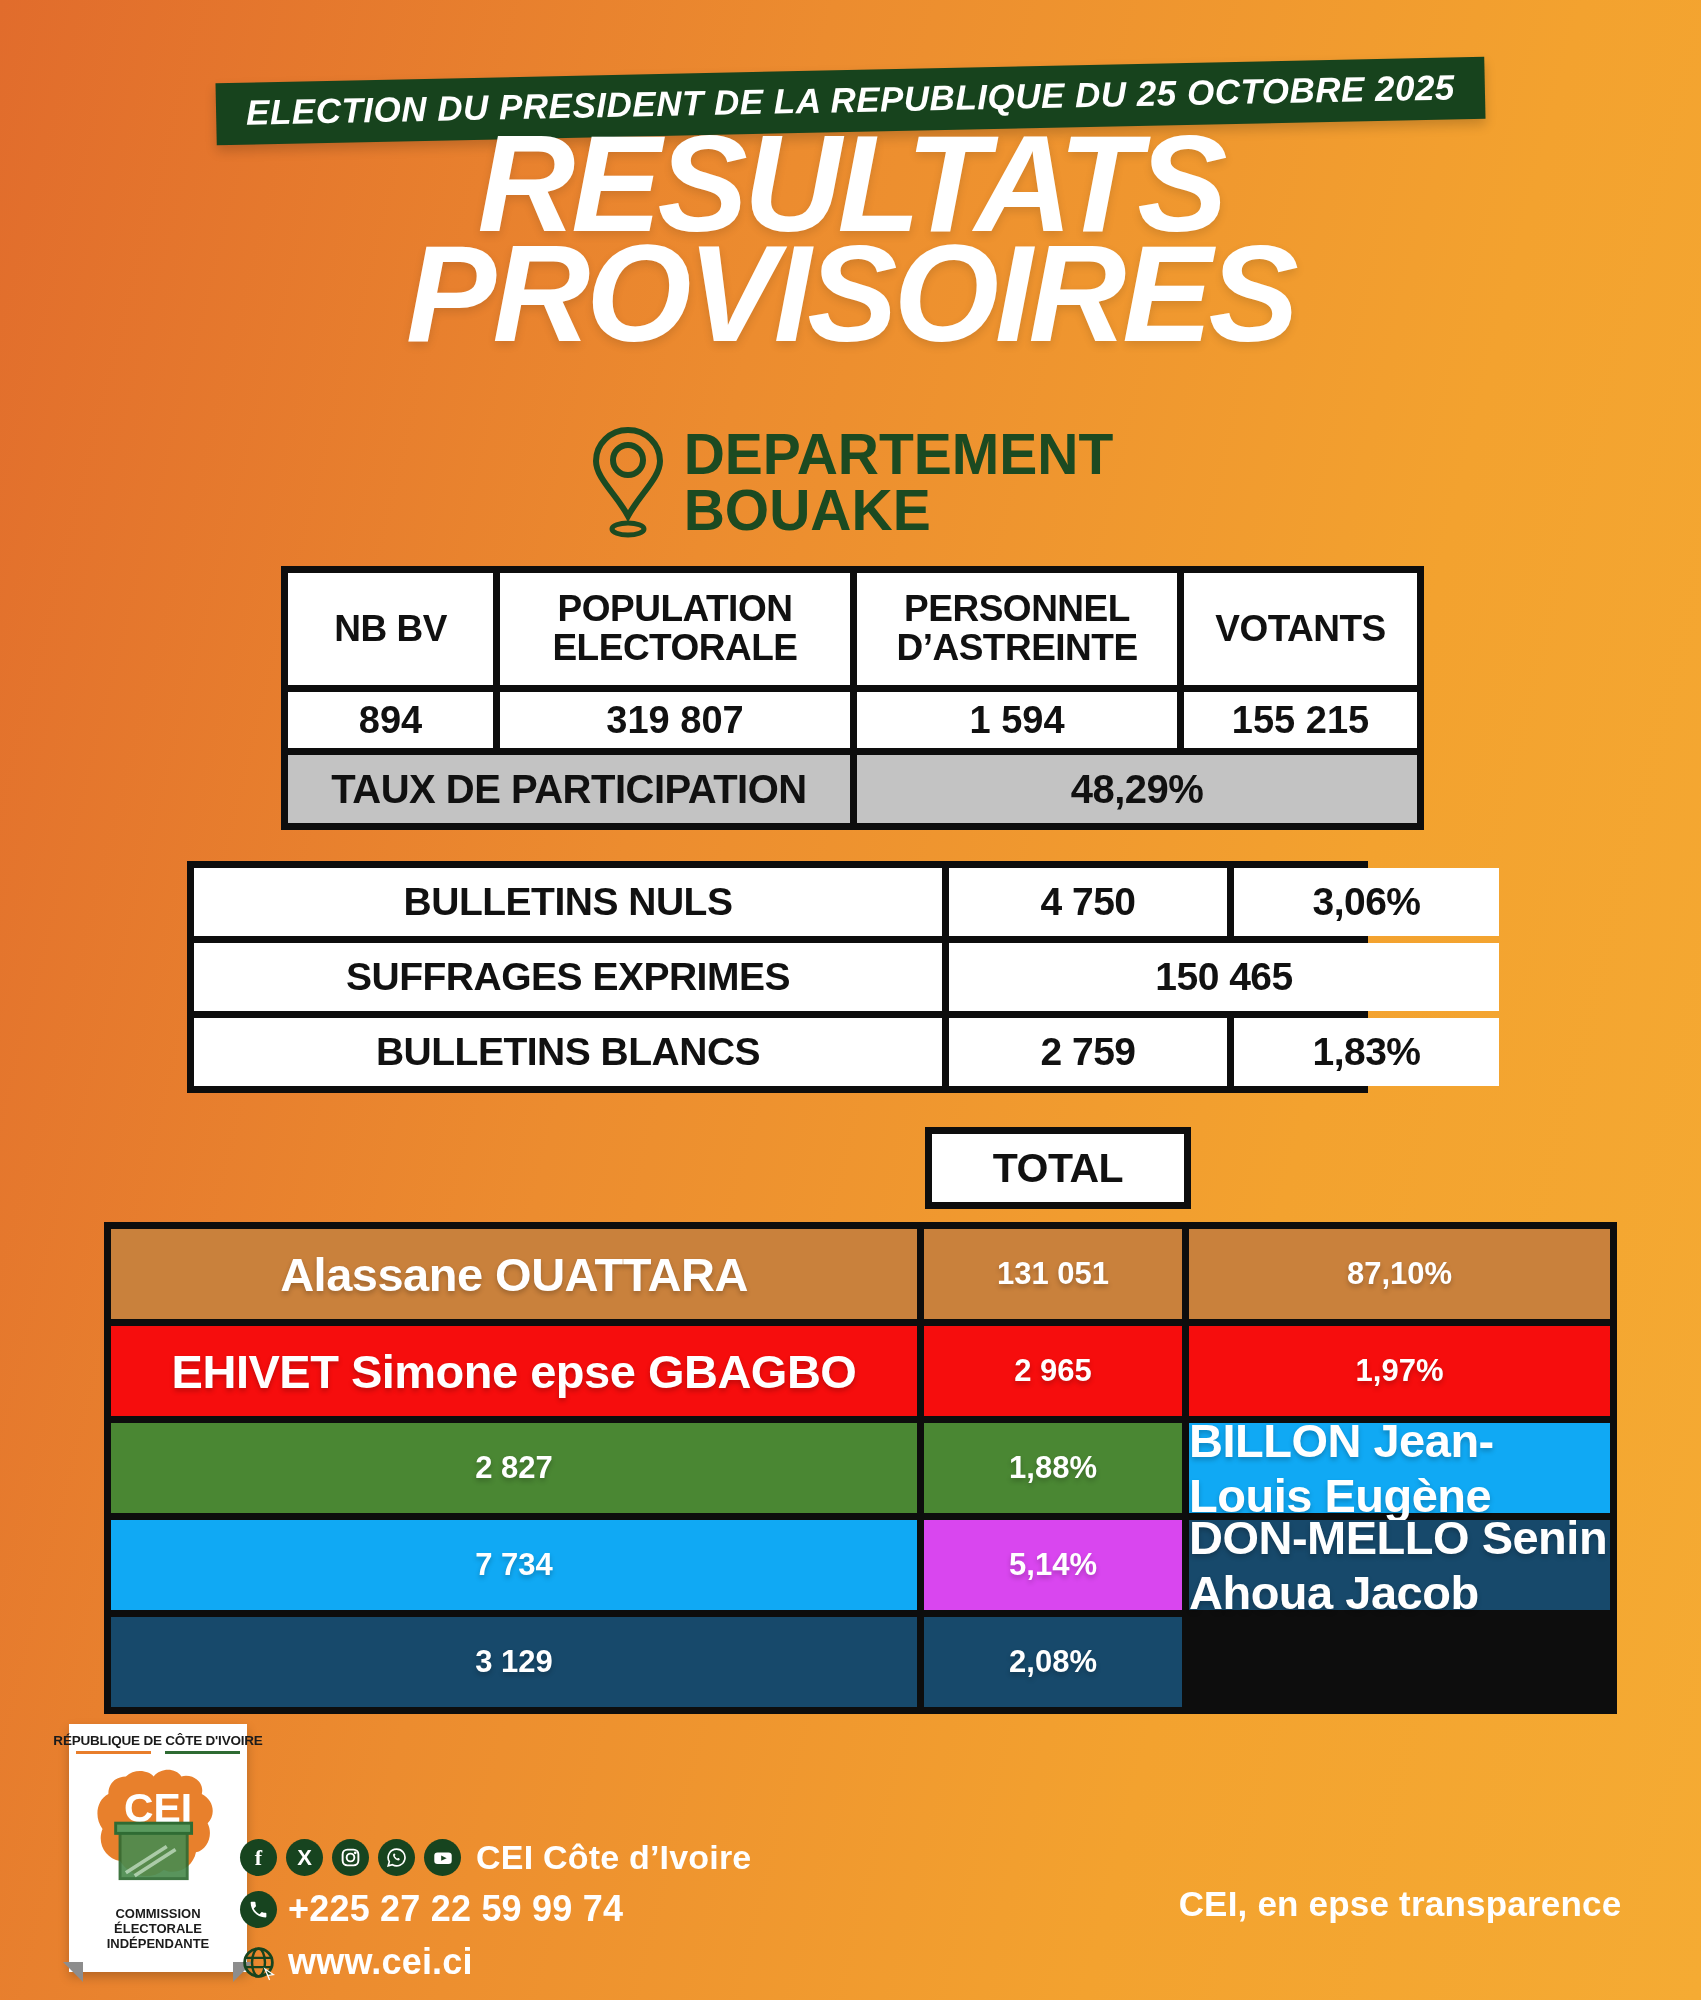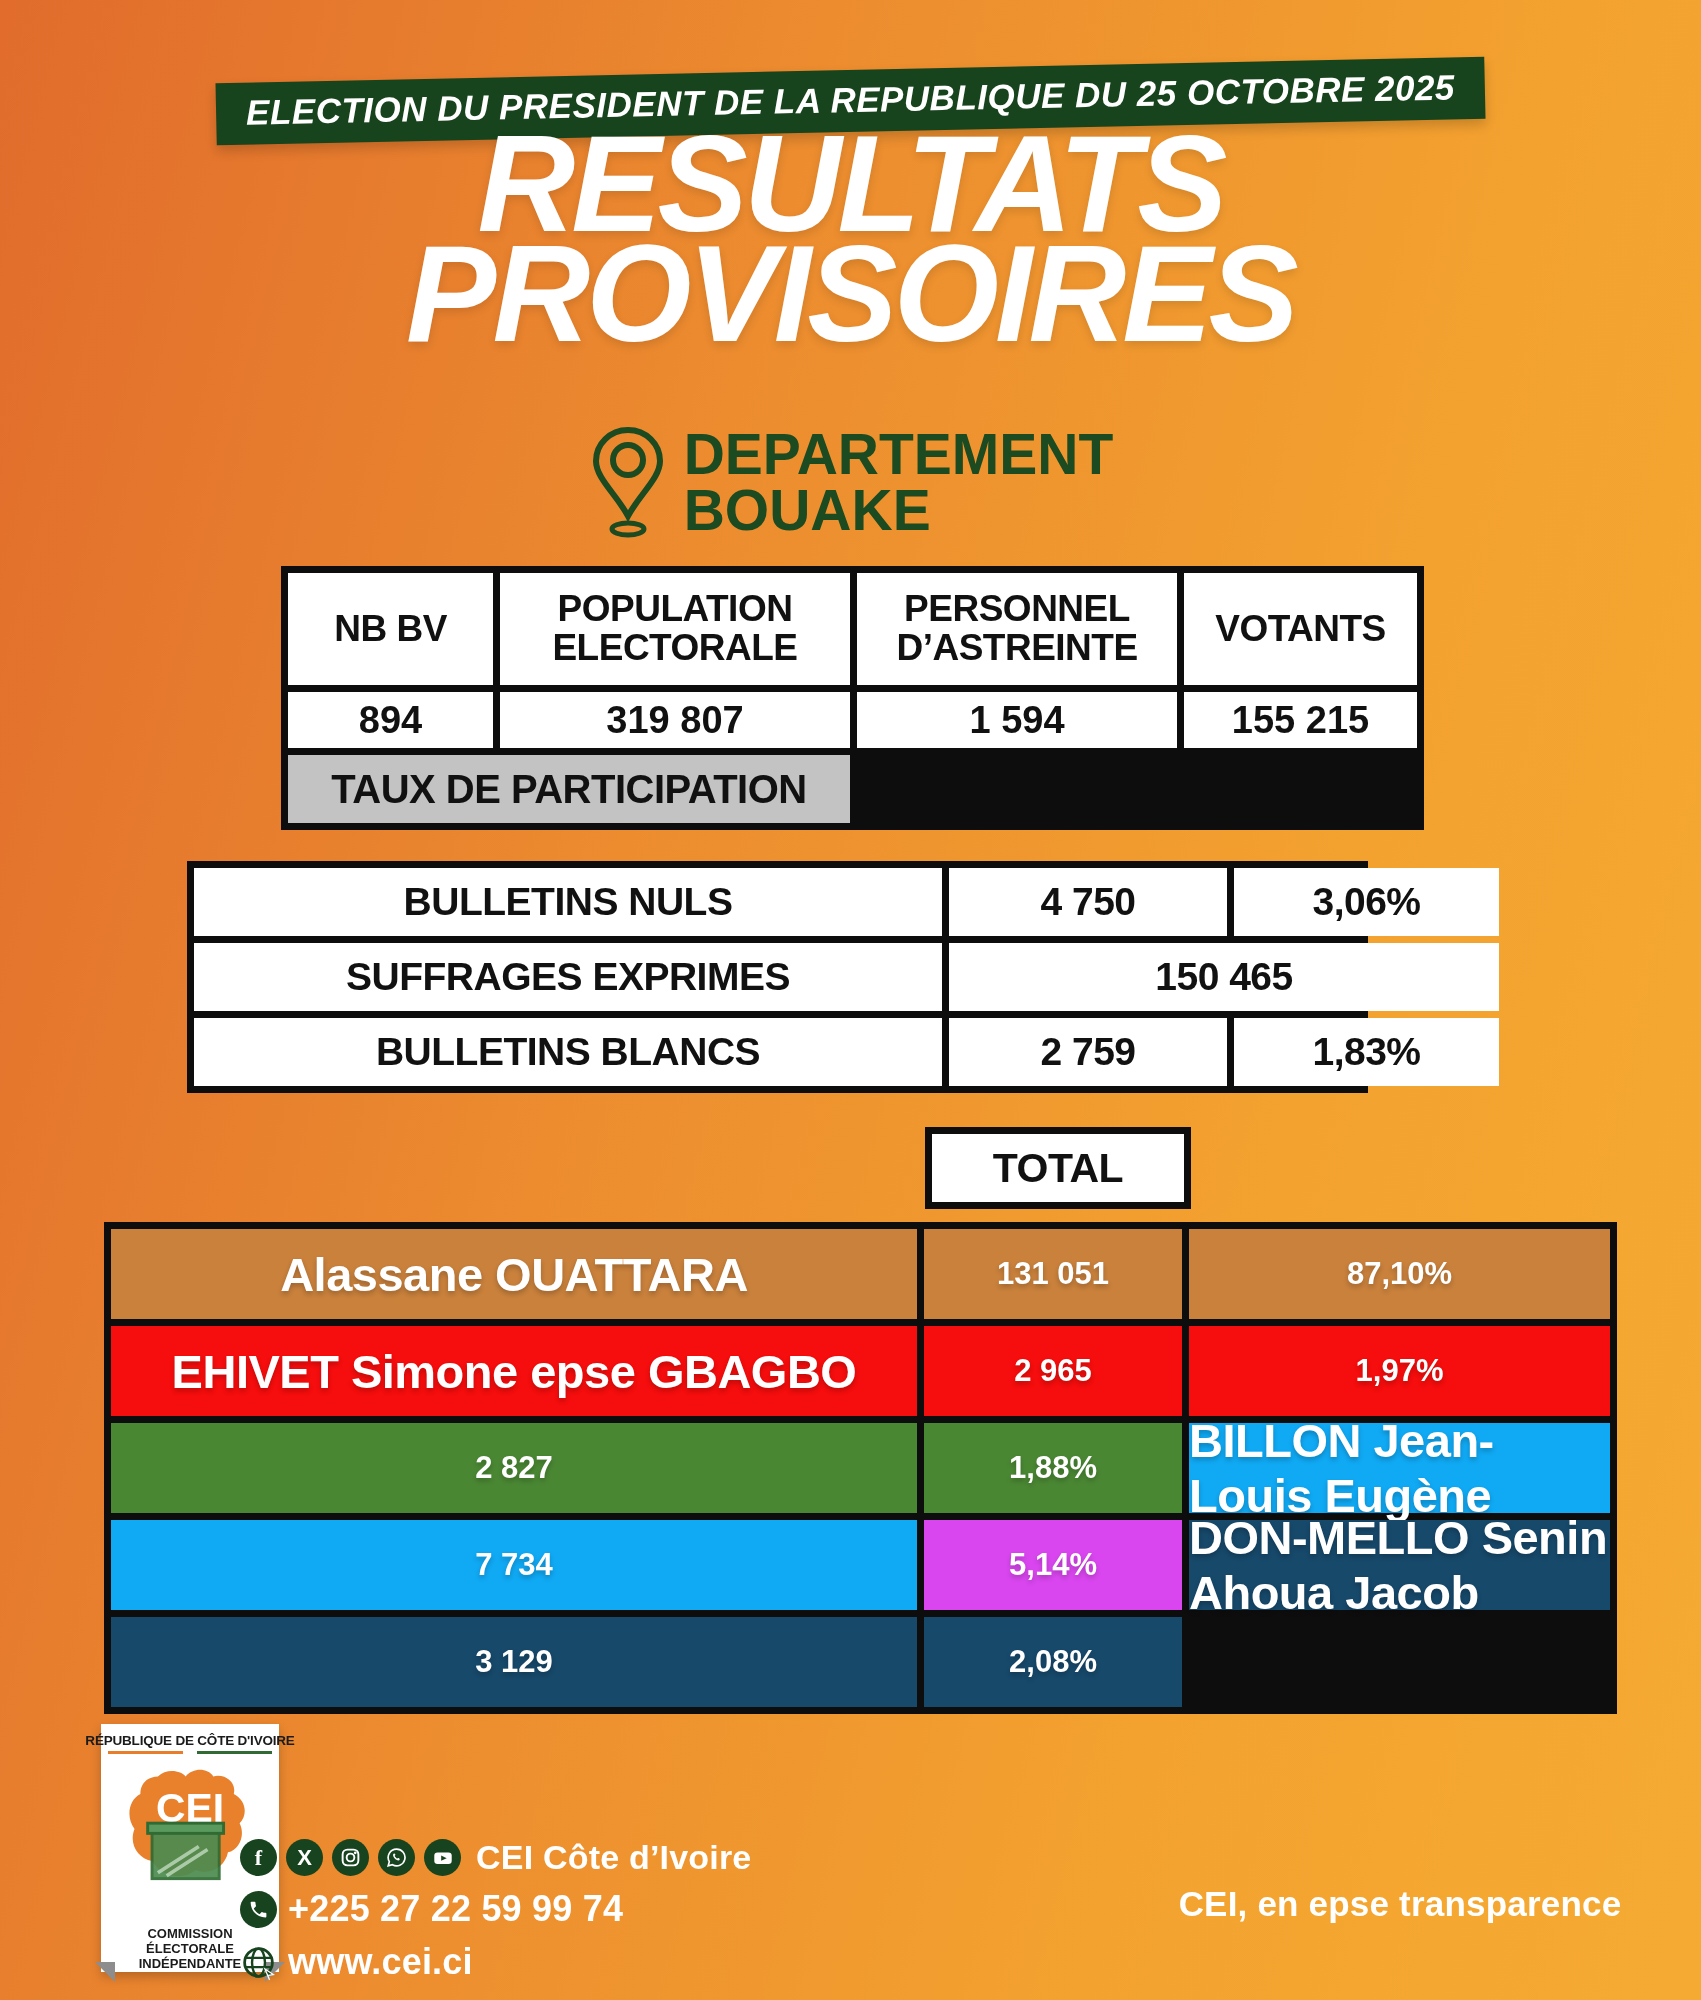--- a/index.html
+++ b/index.html
@@ -58,22 +58,22 @@
   .cands { position:absolute; left:104px; top:1222px; width:1513px;
     display:grid; grid-template-columns:806px 258px 421px; grid-auto-rows:90px;
     gap:7px; background:#0d0d0d; border:7px solid #0d0d0d; }
   .cands .ccell { display:flex; align-items:center; justify-content:center;
     color:#fff; font-weight:bold; text-shadow:0 3px 5px rgba(0,0,0,.22); }
   .cands .cname { font-size:47px; letter-spacing:-.5px; }
   .cands .cnum  { font-size:31px; letter-spacing:0; }
 
   
   .logo-card { position:absolute; left:69px; top:1724px; width:178px; height:248px;
-    background:#fff; padding:9px 7px 0; display:flex; flex-direction:column; align-items:center;
-    box-shadow:0 5px 10px rgba(0,0,0,.22);margin-left:32px; }
+    background:#fff; padding:9px 7px 20px; display:flex; flex-direction:column; align-items:center;
+    box-shadow:0 5px 10px rgba(0,0,0,.22); }
   .logo-top { font-size:13.5px; font-weight:bold; color:#1b1b1b; text-align:center; letter-spacing:-.2px; white-space:nowrap; }
   .logo-bars { width:100%; display:flex; gap:14px; margin-top:3px; }
   .logo-bars i { height:3px; flex:1; display:block; }
   .bar-orange { background:#e87e2b; } .bar-green { background:#2f6b33; }
   .logo-bottom { font-size:13px; font-weight:bold; color:#1b1b1b; text-align:center; line-height:1.15; margin-top:auto; }
   .logo-card::before, .logo-card::after { content:""; position:absolute; bottom:-10px;
     border:10px solid transparent; }
   .logo-card::before { left:-6px;  border-top-color:#8d8d8d; border-right-color:#8d8d8d; }
   .logo-card::after  { right:-6px; border-top-color:#8d8d8d; border-left-color:#8d8d8d; }
 
@@ -119,20 +119,21 @@
     <div class="cell hdr">POPULATION
 ELECTORALE</div>
     <div class="cell hdr">PERSONNEL
 D’ASTREINTE</div>
     <div class="cell hdr">VOTANTS</div>
     <div class="cell val">894</div>
     <div class="cell val">319 807</div>
     <div class="cell val">1 594</div>
     <div class="cell val">155 215</div>
     <div class="cell part span2a">TAUX DE PARTICIPATION</div>
+    <div class="cell part span2b">48,29%</div>
   </div>
 
   <div class="tbl ballots">
     <div class="cell">BULLETINS NULS</div>
     <div class="cell">4 750</div>
     <div class="cell">3,06%</div>
     <div class="cell">SUFFRAGES EXPRIMES</div>
     <div class="cell spanval">150 465</div>
     <div class="cell">BULLETINS BLANCS</div>
     <div class="cell">2 759</div>

